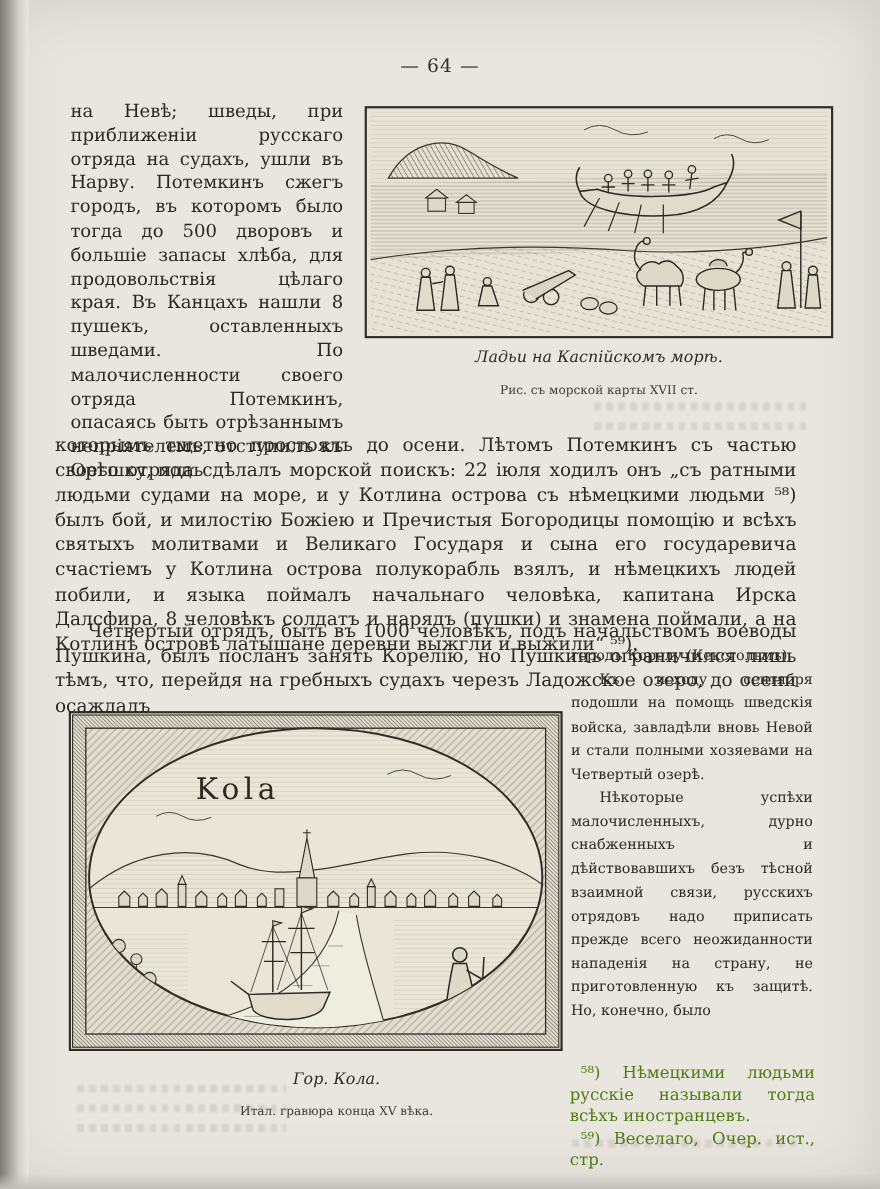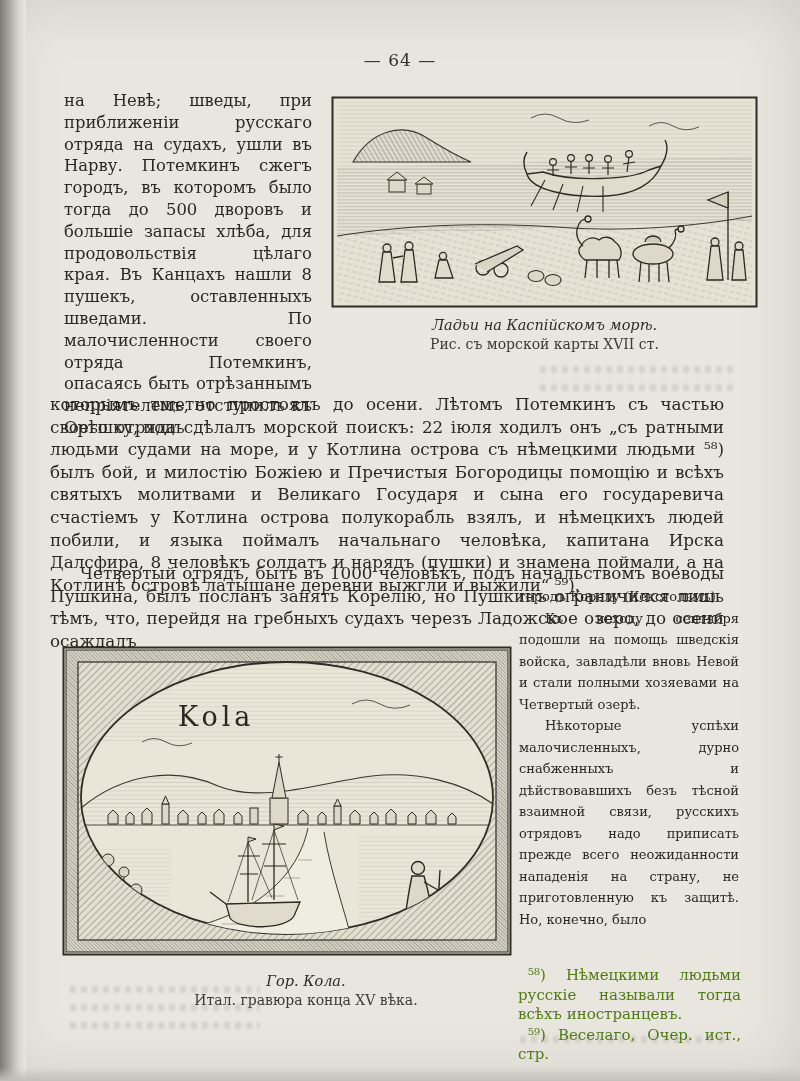--- a/index.html
+++ b/index.html
@@ -42,21 +42,21 @@
   }
   .rightcol p{margin:0;text-indent:26px;}
   .rightcol p.noindent{text-indent:0;}
   figure{margin:0;padding:0;}
   .fig-top{position:absolute;left:331px;top:96px;width:427px;}
   .fig-kola{position:absolute;left:62px;top:646px;width:488px;}
   .figcap{
     text-align:center;font-size:14.5px;margin-top:9px;color:#2f2c26;font-style:italic;
   }
   .figsub{
-    text-align:center;font-size:14px;margin-top:3px;color:#3d3a33;
+    text-align:center;font-size:11px;margin-top:15px;color:#3d3a33;
   }
   .fig-kola .figcap{margin-top:17px;}
   .footnotes{
     position:absolute;left:518px;top:966px;width:223px;
     font-size:15px;line-height:19.5px;text-align:justify;color:#4d7c0f;
   }
   .footnotes p{margin:0 0 1px 0;text-indent:10px;}
   
   .ghost{position:absolute;opacity:.55;filter:blur(1.1px);pointer-events:none;}
   .ghost .gl{

